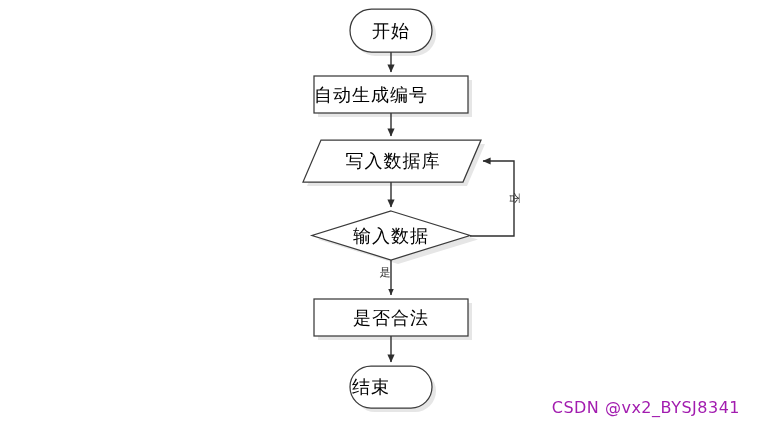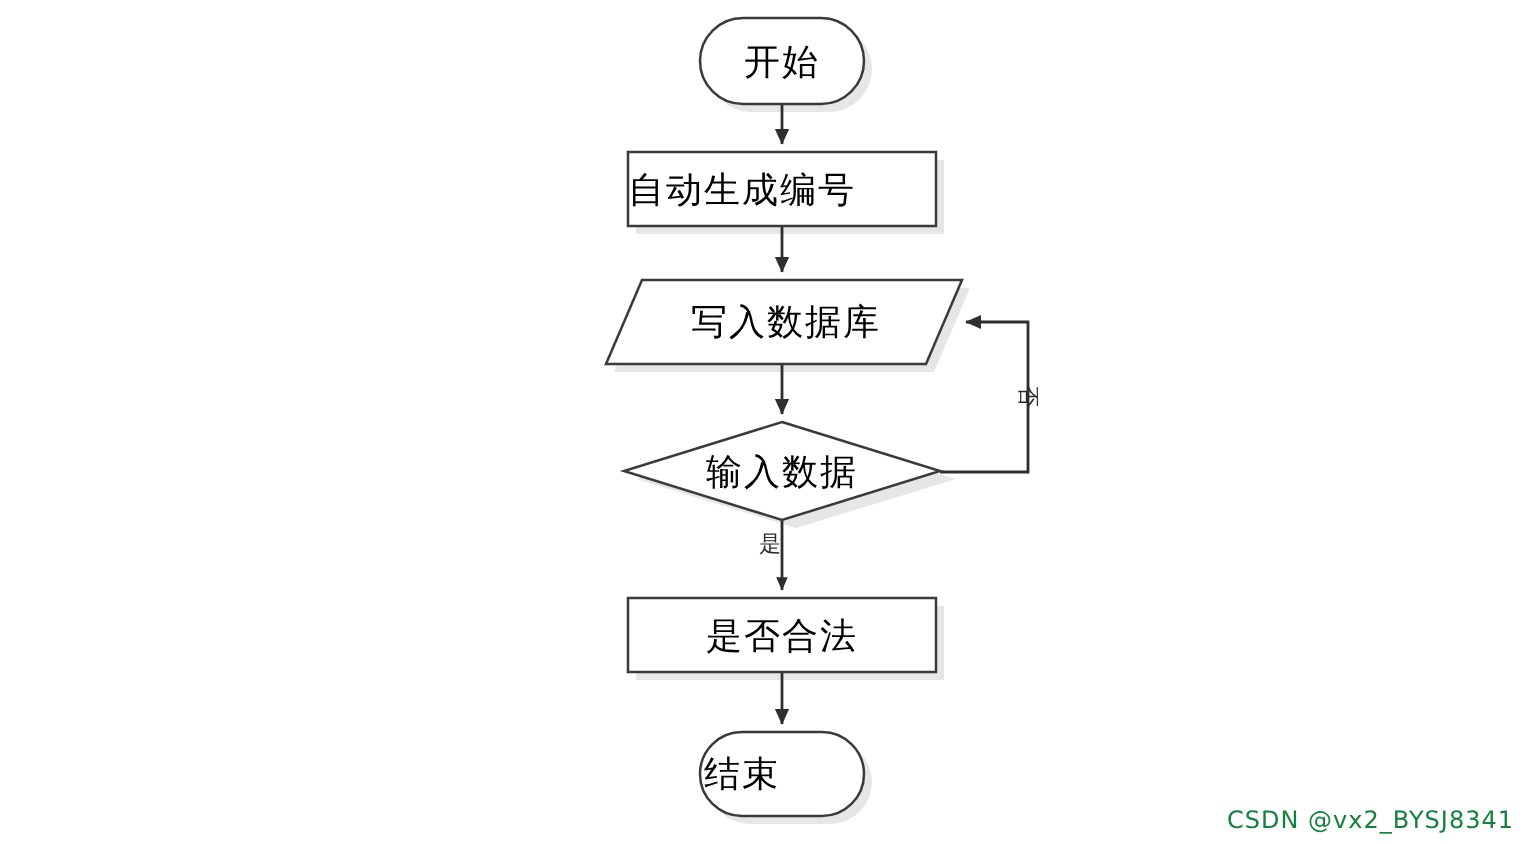--- a/index.html
+++ b/index.html
@@ -39,25 +39,25 @@
     color: #2b2b2b;
     white-space: nowrap;
     transform: translate(-50%, -50%);
     pointer-events: none;
   }
   .edge-label.rotated {
     transform: translate(-50%, -50%) rotate(90deg);
   }
   #watermark {
     position: absolute;
-    right: 8px;
+    right: 25px;
     bottom: 5px;
     font-family: "DejaVu Sans", "Liberation Sans", sans-serif;
-    font-size: 12px;
-    color: #15803d;
+    font-size: 16px;
+    color: #a21caf;
     letter-spacing: 0.5px;
     white-space: nowrap;
   }
 </style>
 </head>
 <body>
 
 <svg id="flow-canvas" viewBox="0 0 765 422" xmlns="http://www.w3.org/2000/svg">
   <defs>
     <marker id="arrowhead" markerWidth="9" markerHeight="9" refX="7.6" refY="4" orient="auto" markerUnits="userSpaceOnUse">

